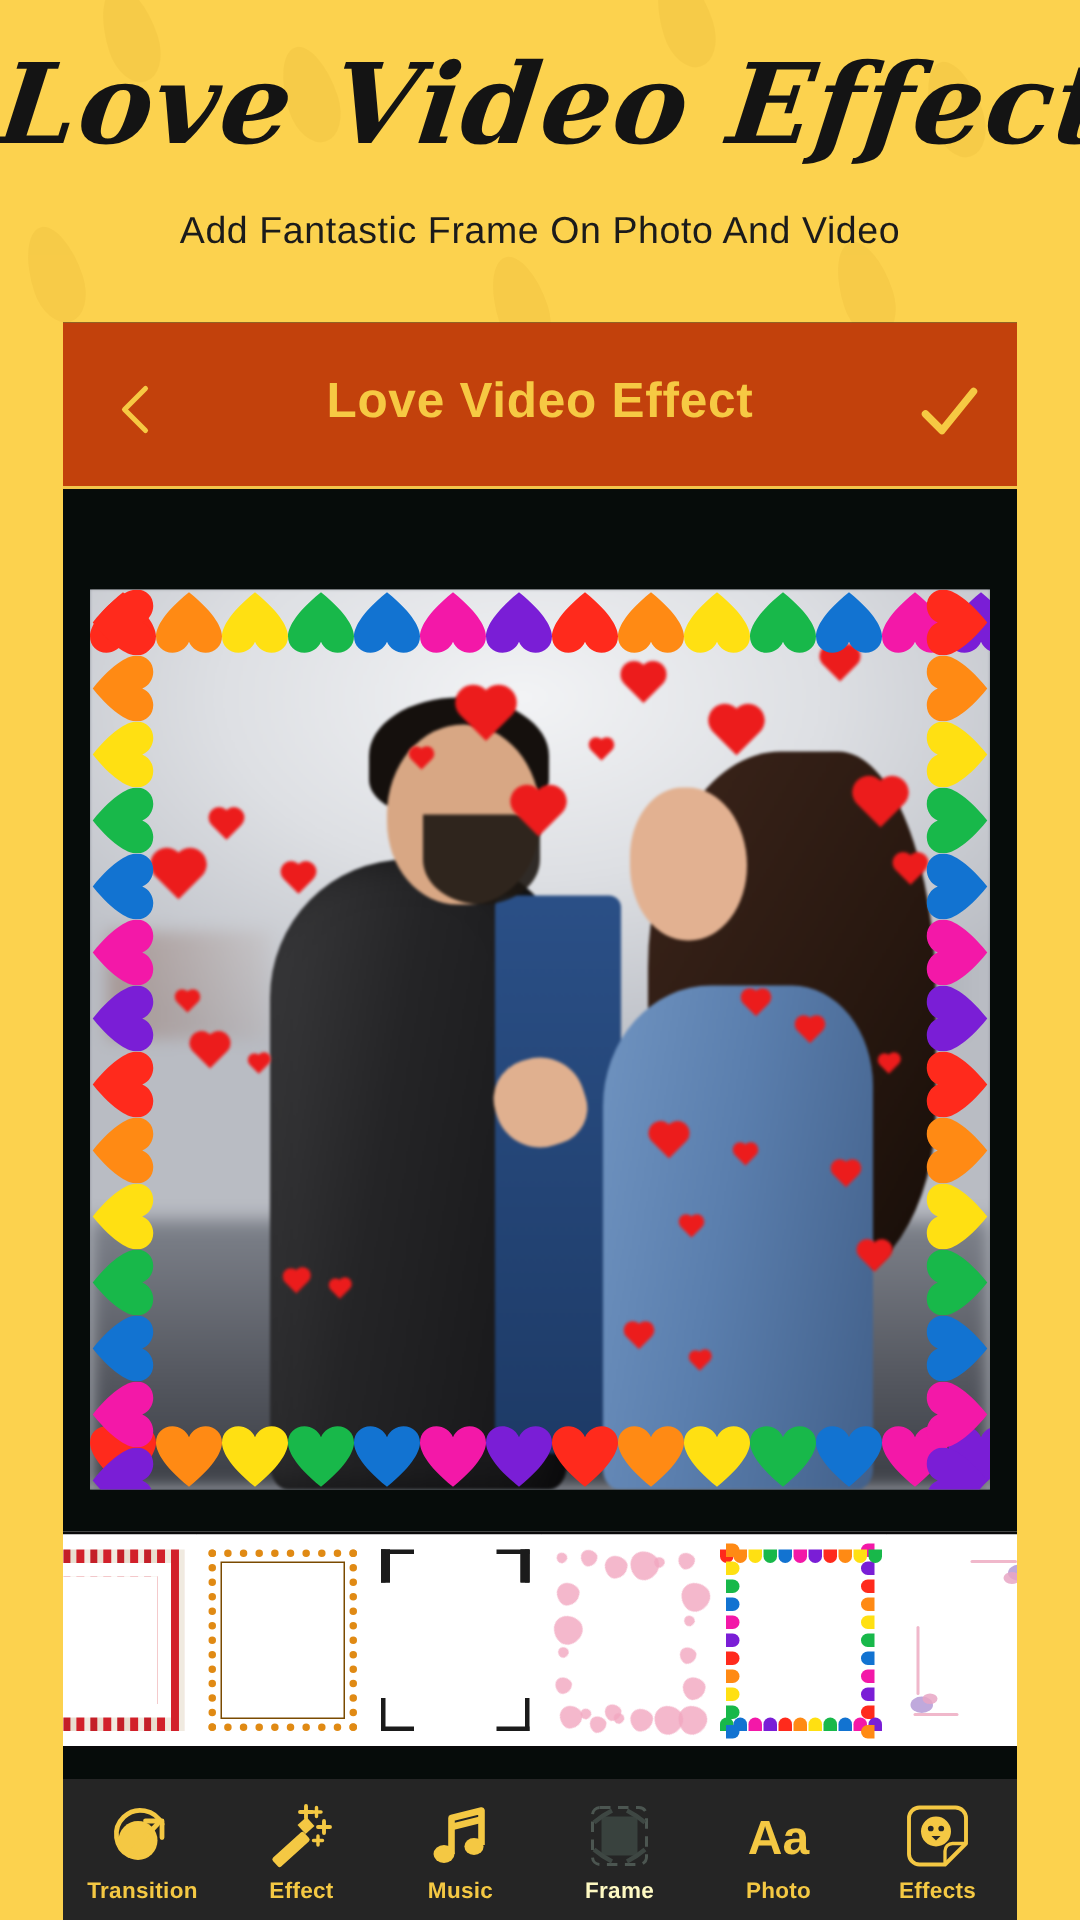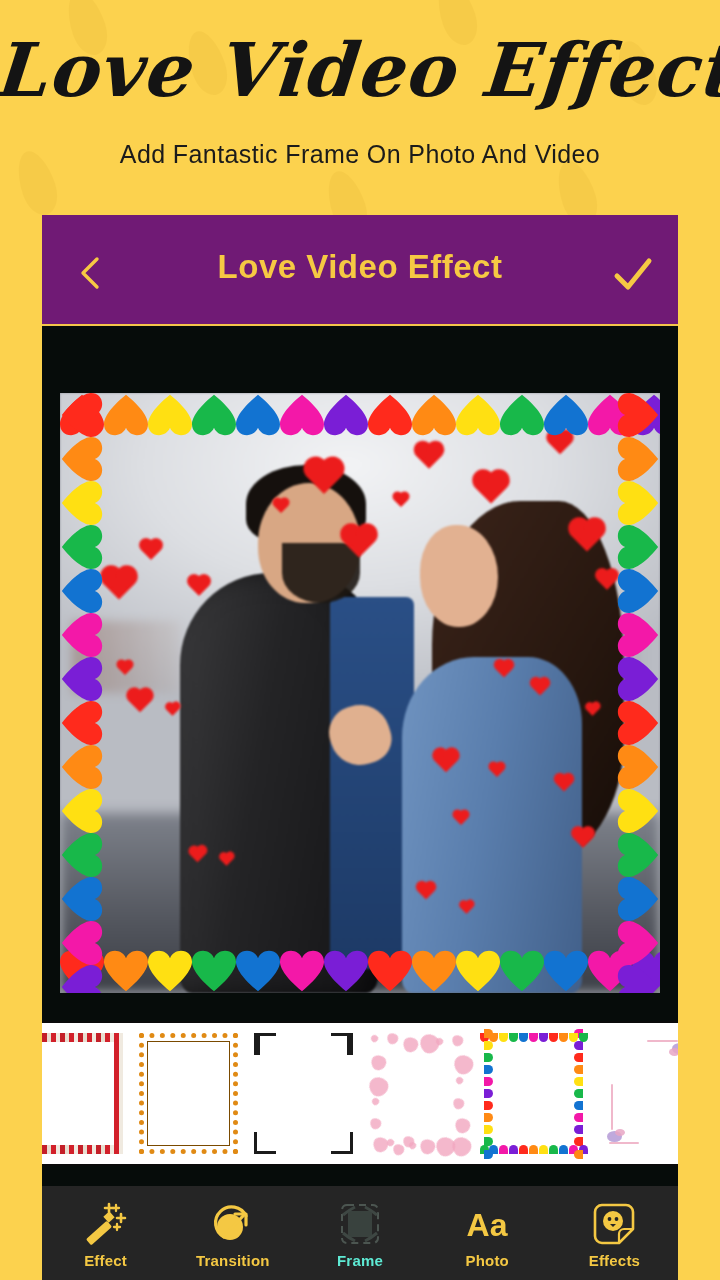--- a/index.html
+++ b/index.html
@@ -48,21 +48,21 @@
   .app {
     position:absolute; left:42px; top:215px;
     width:636px; height:1065px;
     background:#060C0A;
     overflow:hidden;
   }
 
   
   .appbar {
     position:absolute; left:0; top:0; width:636px; height:109px;
-    background:#701a75;
+    background:#c2410c;
   }
   .appbar-divider {
     position:absolute; left:0; top:109px; width:636px; height:2px;
     background:#F3C54A;
   }
   .back-btn {
     position:absolute; left:28px; top:36px; width:44px; height:44px;
     cursor:pointer;
   }
   .back-btn svg { width:44px; height:44px; display:block; }
@@ -244,21 +244,21 @@
   .tool {
     flex:1; display:flex; flex-direction:column;
     align-items:center; justify-content:center;
     cursor:pointer; gap:5px;
     padding-top:4px;
   }
   .tool-icon { width:46px; height:46px; display:block; }
   .tool-label {
     font-size:15px; font-weight:bold; color:#F4C843; letter-spacing:.2px;
   }
-  .tool.disabled .tool-label { color:#5eead4; }
+  .tool.disabled .tool-label { color:#fef9c3; }
 </style>
 </head>
 <body>
 
 <div class="promo">
   <div class="promo-watermarks">
     <span class="wm leaf" style="left:70px;  top:-10px;"></span>
     <span class="wm leaf" style="left:190px; top:30px;"></span>
     <span class="wm leaf" style="left:440px; top:-20px;"></span>
     <span class="wm leaf" style="left:620px; top:40px;"></span>
@@ -740,40 +740,49 @@
           </div>
       </div>
 
     </div>
   </div>
 
   <div class="toolbar">
 
     <div class="tool">
       <svg class="tool-icon" viewBox="0 0 46 46">
+        <circle cx="20" cy="26" r="13" fill="#F4C843"></circle>
+        <path d="M14 36 A16 16 0 1 1 36 15" fill="none" stroke="#F4C843" stroke-width="3.2" stroke-linecap="round"></path>
+        <path d="M16 33 L33 15" stroke="#F4C843" stroke-width="3.2" stroke-linecap="round"></path>
+        <path d="M25 13 L36 13 L36 24" fill="none" stroke="#F4C843" stroke-width="3.2" stroke-linecap="round" stroke-linejoin="round"></path>
+      </svg>
+      <span class="tool-label">Transition</span>
+    </div>
+
+    <div class="tool">
+      <svg class="tool-icon" viewBox="0 0 46 46">
         <rect x="2" y="28" width="28" height="8" rx="1.6" fill="#F4C843" transform="rotate(-42 16 32)"></rect>
         <rect x="22" y="12" width="8" height="8" fill="#F4C843" transform="rotate(-42 26 16)"></rect>
         <path d="M26 3 L26 11 M22 7 L30 7" stroke="#F4C843" stroke-width="2.6" stroke-linecap="round"></path>
         <path d="M33 4 L33 10 M30 7 L36 7" stroke="#F4C843" stroke-width="2.3" stroke-linecap="round"></path>
         <path d="M38 13 L38 21 M34 17 L42 17" stroke="#F4C843" stroke-width="2.6" stroke-linecap="round"></path>
         <path d="M34 23 L34 29 M31 26 L37 26" stroke="#F4C843" stroke-width="2.3" stroke-linecap="round"></path>
       </svg>
       <span class="tool-label">Effect</span>
     </div>
 
     <div class="tool">
       <svg class="tool-icon" viewBox="0 0 46 46">
-        <circle cx="20" cy="26" r="13" fill="#F4C843"></circle>
-        <path d="M14 36 A16 16 0 1 1 36 15" fill="none" stroke="#F4C843" stroke-width="3.2" stroke-linecap="round"></path>
-        <path d="M16 33 L33 15" stroke="#F4C843" stroke-width="3.2" stroke-linecap="round"></path>
-        <path d="M25 13 L36 13 L36 24" fill="none" stroke="#F4C843" stroke-width="3.2" stroke-linecap="round" stroke-linejoin="round"></path>
+        <path d="M17 35 L17 11 L37 6 L37 29" fill="none" stroke="#F4C843" stroke-width="4.4" stroke-linejoin="round"></path>
+        <path d="M17 17 L37 12" stroke="#F4C843" stroke-width="4.4"></path>
+        <ellipse cx="12" cy="35" rx="7" ry="6" fill="#F4C843"></ellipse>
+        <ellipse cx="32" cy="30" rx="6.4" ry="5.6" fill="#F4C843"></ellipse>
       </svg>
-      <span class="tool-label">Transition</span>
-    </div>
-
+      <span class="tool-label">Music</span>
+    </div>
 
     <div class="tool disabled">
       <svg class="tool-icon" viewBox="0 0 46 46">
         <rect x="5" y="4" width="36" height="38" rx="5" fill="none" stroke="#4C5651" stroke-width="2" stroke-dasharray="7 5"></rect>
         <rect x="11" y="10" width="24" height="26" rx="2" fill="#39423E"></rect>
         <path d="M6 14 Q12 9 18 6 M40 14 Q34 9 28 6 M6 32 Q12 37 18 40 M40 32 Q34 37 28 40" fill="none" stroke="#3E4743" stroke-width="3"></path>
       </svg>
       <span class="tool-label">Frame</span>
     </div>
 

